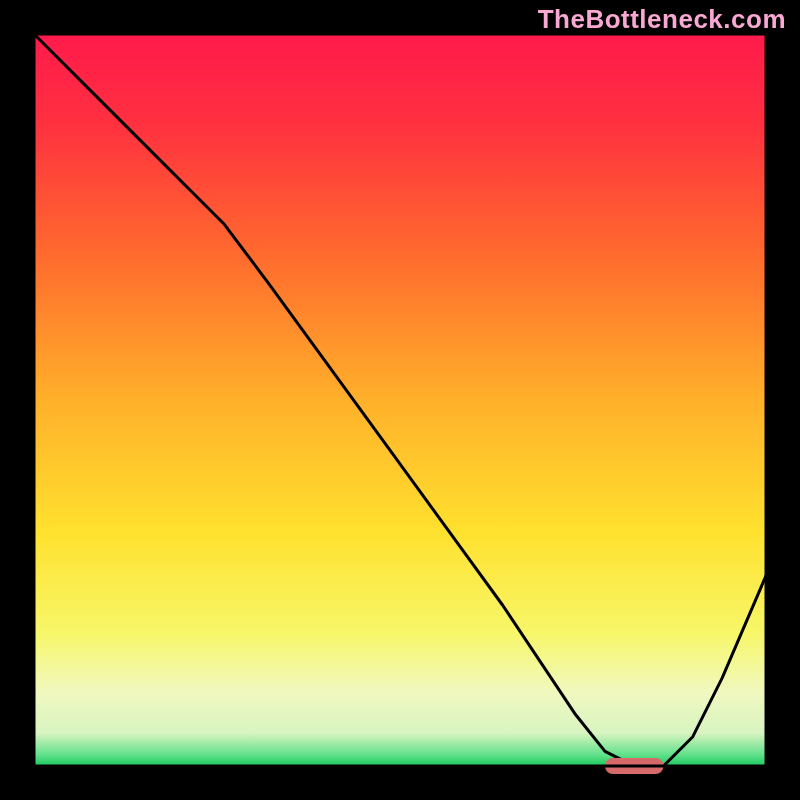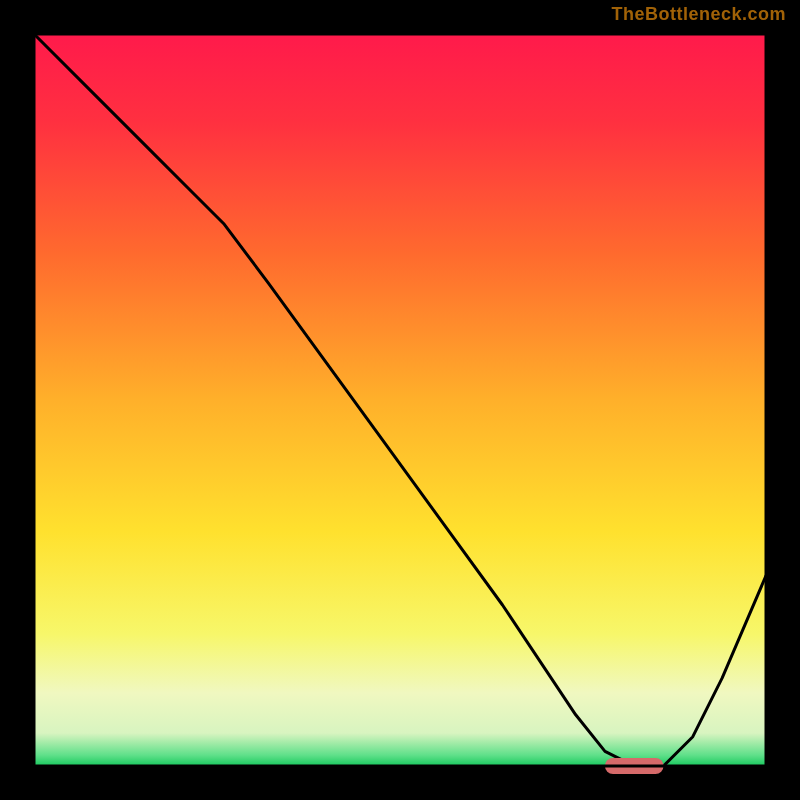--- a/index.html
+++ b/index.html
@@ -13,23 +13,23 @@
   .stage {
     position: relative;
     width: 800px;
     height: 800px;
   }
   .watermark {
     position: absolute;
     top: 4px;
     right: 14px;
     font-family: Arial, Helvetica, sans-serif;
-    font-size: 18px;
+    font-size: 26px;
     font-weight: 600;
-    color: #a16207;
+    color: #f9a8d4;
     letter-spacing: 0.5px;
     z-index: 5;
     user-select: none;
   }
   svg {
     position: absolute;
     left: 0;
     top: 0;
   }
 </style>

